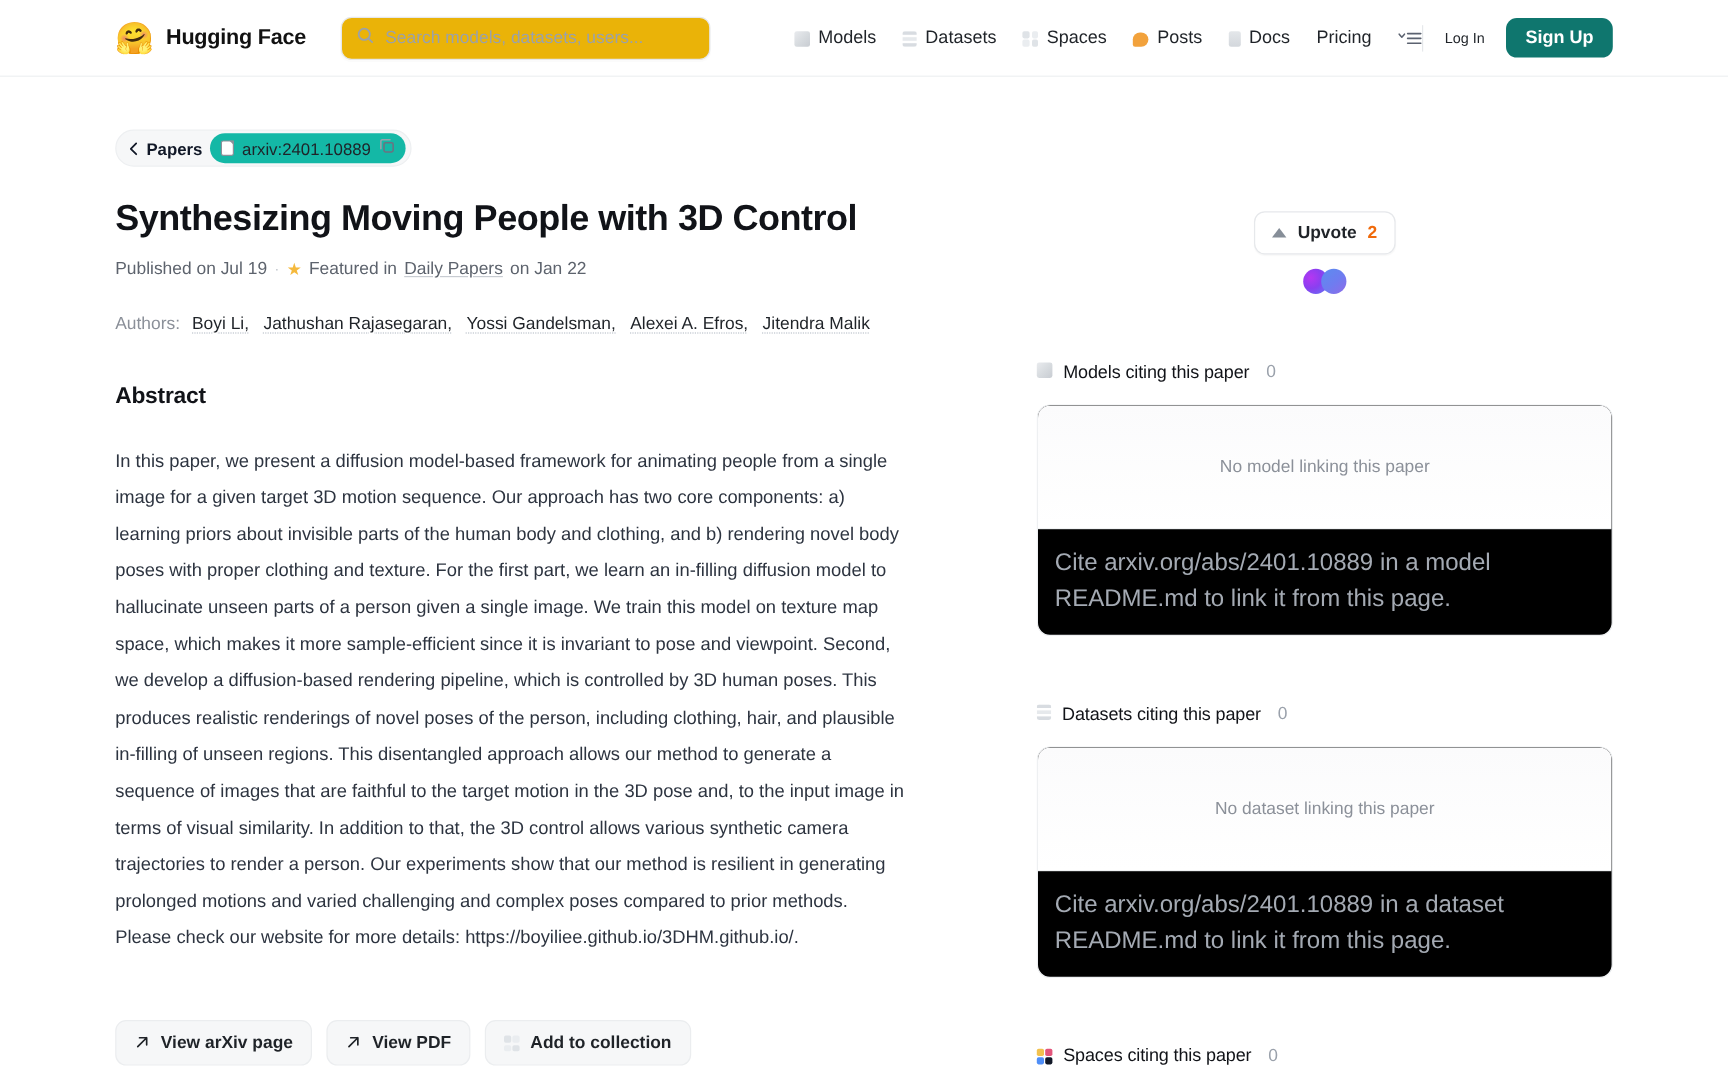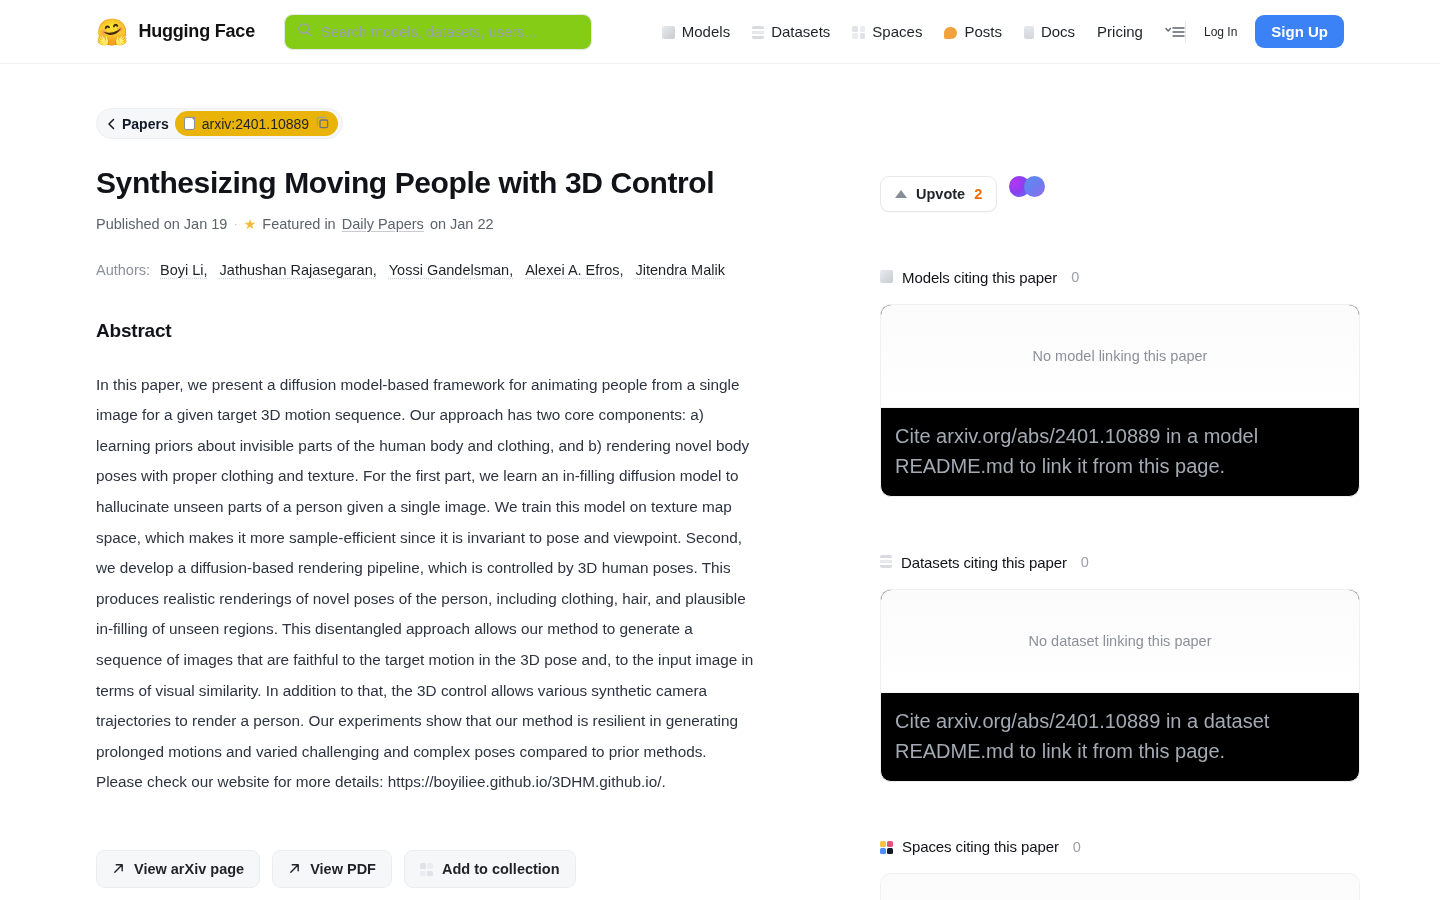--- a/index.html
+++ b/index.html
@@ -26,21 +26,21 @@
     display: flex; align-items: center; gap: 10px;
     flex-shrink: 0;
   }
   .brand-logo { font-size: 26px; line-height: 1; }
   .brand-name { font-size: 18px; font-weight: 700; letter-spacing: -0.2px; color: #111; }
 
   .search-wrap {
     margin-left: 29px;
     width: 313px;
     height: 36px;
-    background: #84cc16;
+    background: #eab308;
     border: 1px solid #e6e8eb;
     border-radius: 9px;
     display: flex; align-items: center;
     padding: 0 12px;
     gap: 9px;
     box-shadow: 0 1px 1px rgba(0,0,0,0.02);
   }
   .search-wrap svg { flex-shrink: 0; }
   .search-input {
     border: none; outline: none; background: transparent;
@@ -65,53 +65,53 @@
   .nav-item .ico { display: inline-flex; }
 
   .nav-right {
     display: flex; align-items: center; gap: 18px;
     flex-shrink: 0;
   }
   .nav-divider { width: 1px; height: 22px; background: #e6e8eb; }
   .menu-icon { display: flex; align-items: center; color: #5b6270; cursor: pointer; }
   .btn-login { font-size: 12px; color: #1f2328; cursor: pointer; }
   .btn-signup {
-    background: #3b82f6; color: #fff;
+    background: #0f766e; color: #fff;
     font-size: 15px; font-weight: 600;
     padding: 8px 16px; border-radius: 9px;
     border: none; cursor: pointer;
     font-family: "Liberation Sans", sans-serif;
   }
 
   
   .page {
     display: flex;
     width: 1440px;
     padding: 0 96px;
-    gap: 16px;
+    gap: 0;
     height: calc(900px - 64px);
   }
   .col-main { width: 736px; flex-shrink: 0; padding-top: 44px; }
   .col-side { width: 512px; flex-shrink: 0; padding-top: 112px; padding-left: 32px; }
 
   
   .breadcrumb {
     display: inline-flex; align-items: center;
     background: #f6f7f8;
     border: 1px solid #edeff1;
     border-radius: 999px;
     padding: 3px 4px 3px 10px;
     gap: 6px;
     height: 31px;
   }
   .bc-back { display: inline-flex; align-items: center; gap: 6px; cursor: pointer; }
   .bc-back-label { font-size: 14px; font-weight: 600; color: #111827; }
   .bc-pill {
     display: inline-flex; align-items: center; gap: 7px;
-    background: #eab308;
+    background: #14b8a6;
     border-radius: 999px;
     padding: 3px 9px 3px 9px;
     height: 25px;
     cursor: pointer;
   }
   .bc-pill-label { font-size: 14px; color: #1f2328; }
 
   
   .paper-title {
     margin-top: 26px;
@@ -187,21 +187,21 @@
     padding: 0 15px;
     font-size: 14.5px;
     font-weight: 600;
     color: #1f2328;
     cursor: pointer;
     font-family: "Liberation Sans", sans-serif;
     white-space: nowrap;
   }
 
   
-  .upvote-row { display: flex; align-items: flex-start; gap: 12px; }
+  .upvote-row { display: flex; align-items: center; gap: 12px; flex-direction: column; }
   .upvote-btn {
     display: inline-flex; align-items: center; gap: 9px;
     background: #ffffff;
     border: 1px solid #e6e8eb;
     border-radius: 9px;
     height: 36px;
     padding: 0 14px;
     cursor: pointer;
     box-shadow: 0 1px 1px rgba(0,0,0,0.03);
   }
@@ -392,21 +392,21 @@
             <rect x="4.3" y="4.3" width="8.2" height="8.2" rx="1.4" stroke="#6b7280" stroke-width="1.4"></rect>
             <path d="M9.7 1.5H2.9A1.4 1.4 0 0 0 1.5 2.9v6.8" stroke="#9aa1ab" stroke-width="1.4" stroke-linecap="round"></path>
           </svg>
         </span>
       </div>
     </div>
 
     <h1 class="paper-title">Synthesizing Moving People with 3D Control</h1>
 
     <div class="meta-line">
-      <span>Published on Jan 19</span>
+      <span>Published on Jul 19</span>
       <span class="meta-dot">·</span>
       <span class="meta-star">★</span>
       <span>Featured in</span>
       <span class="meta-link">Daily Papers</span>
       <span>on Jan 22</span>
     </div>
 
     <div class="authors-row">
       <span class="authors-label">Authors:</span>
       <span class="author">Boyi Li,</span>

